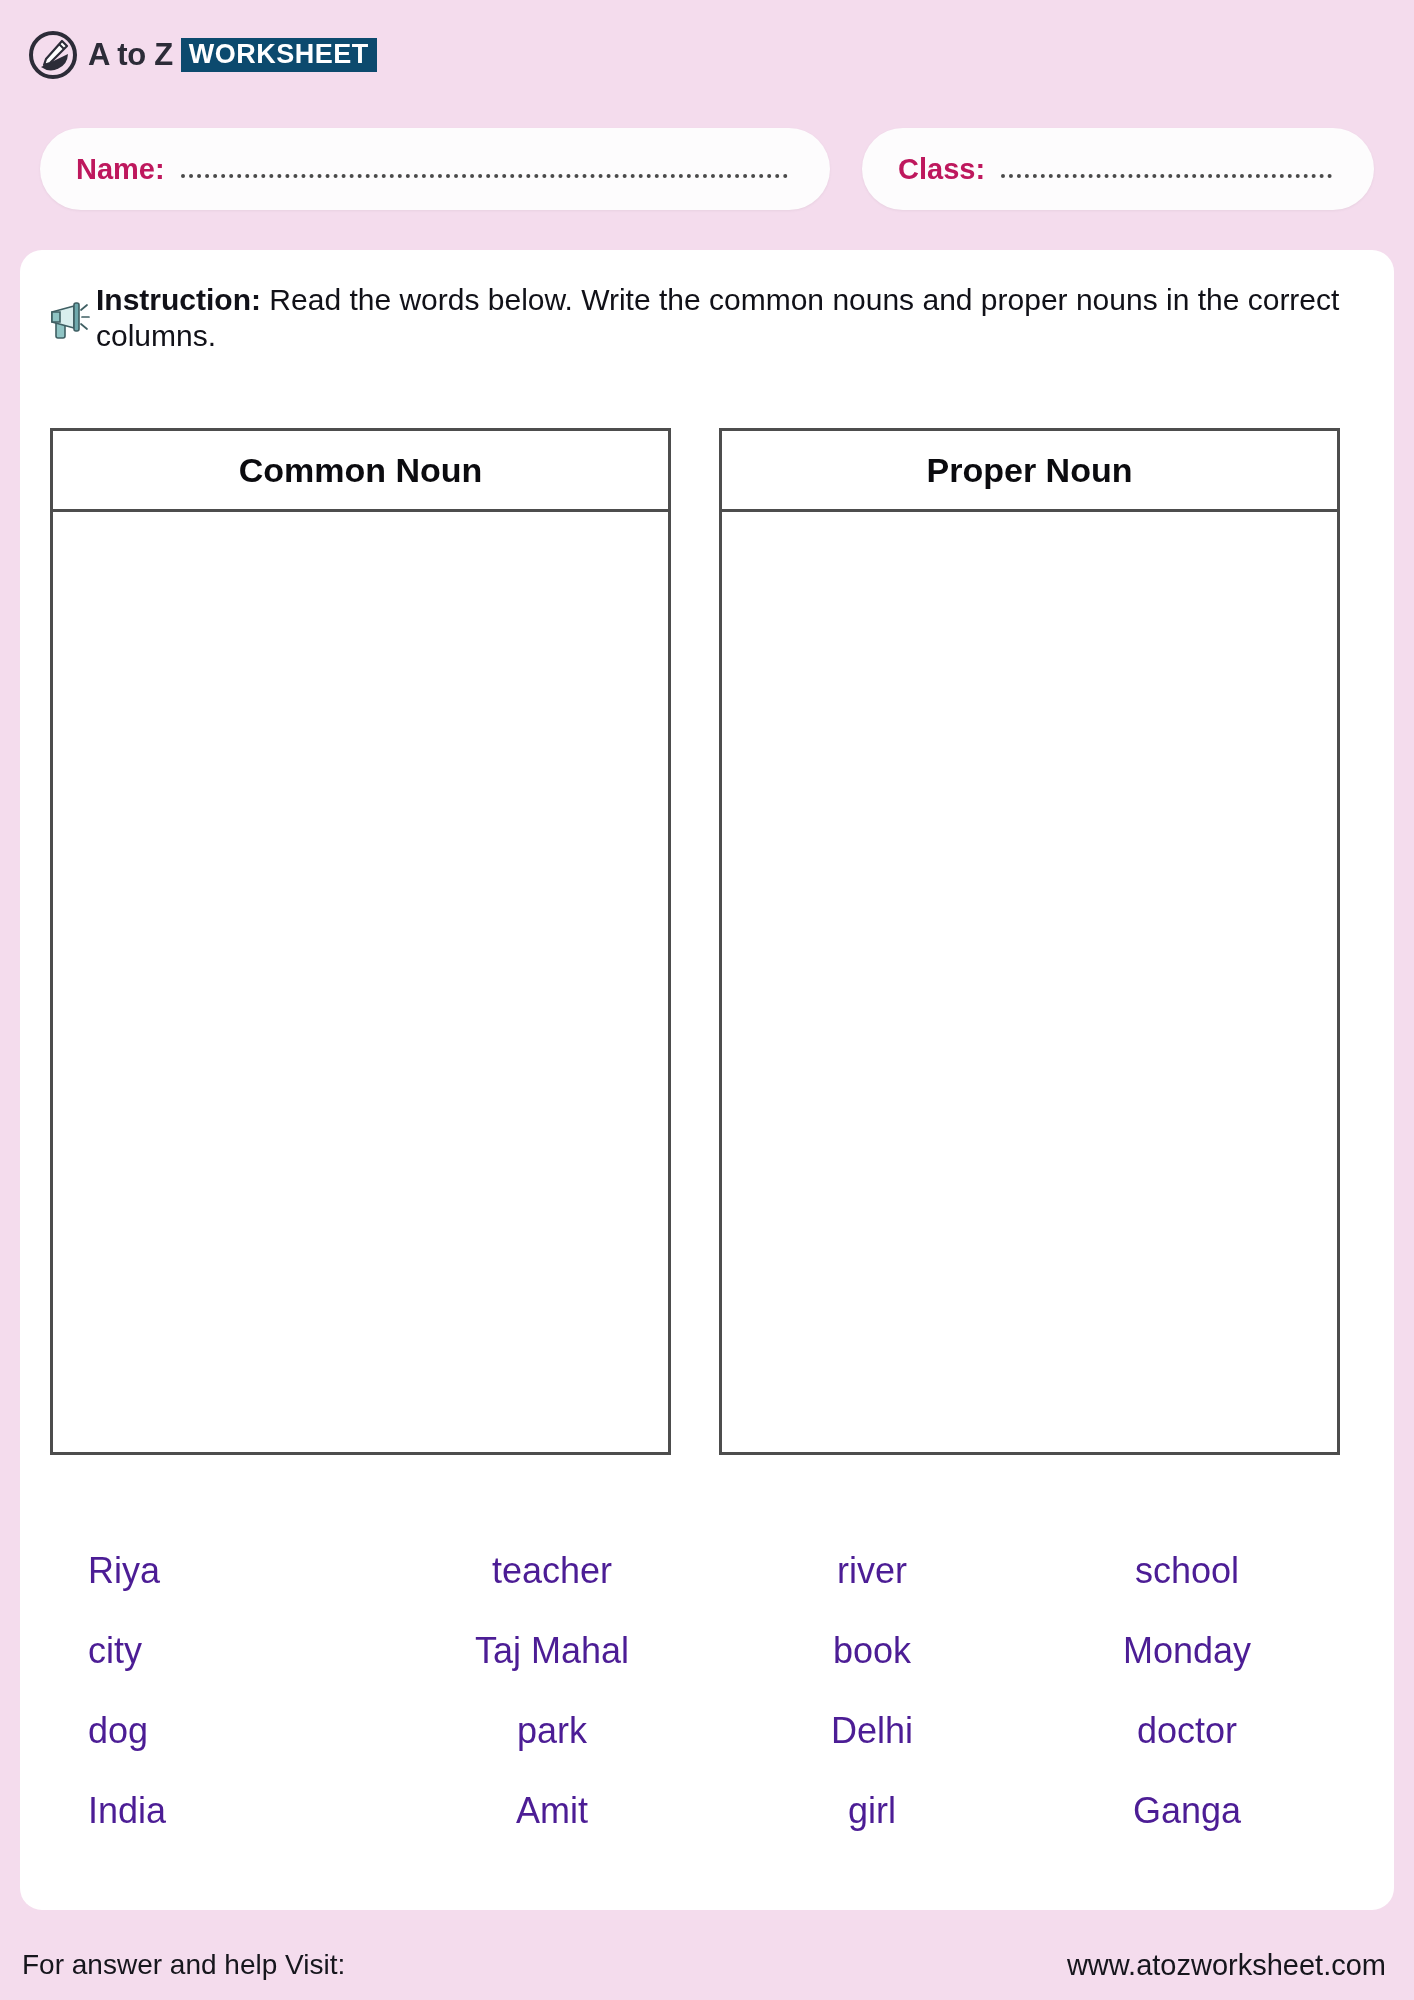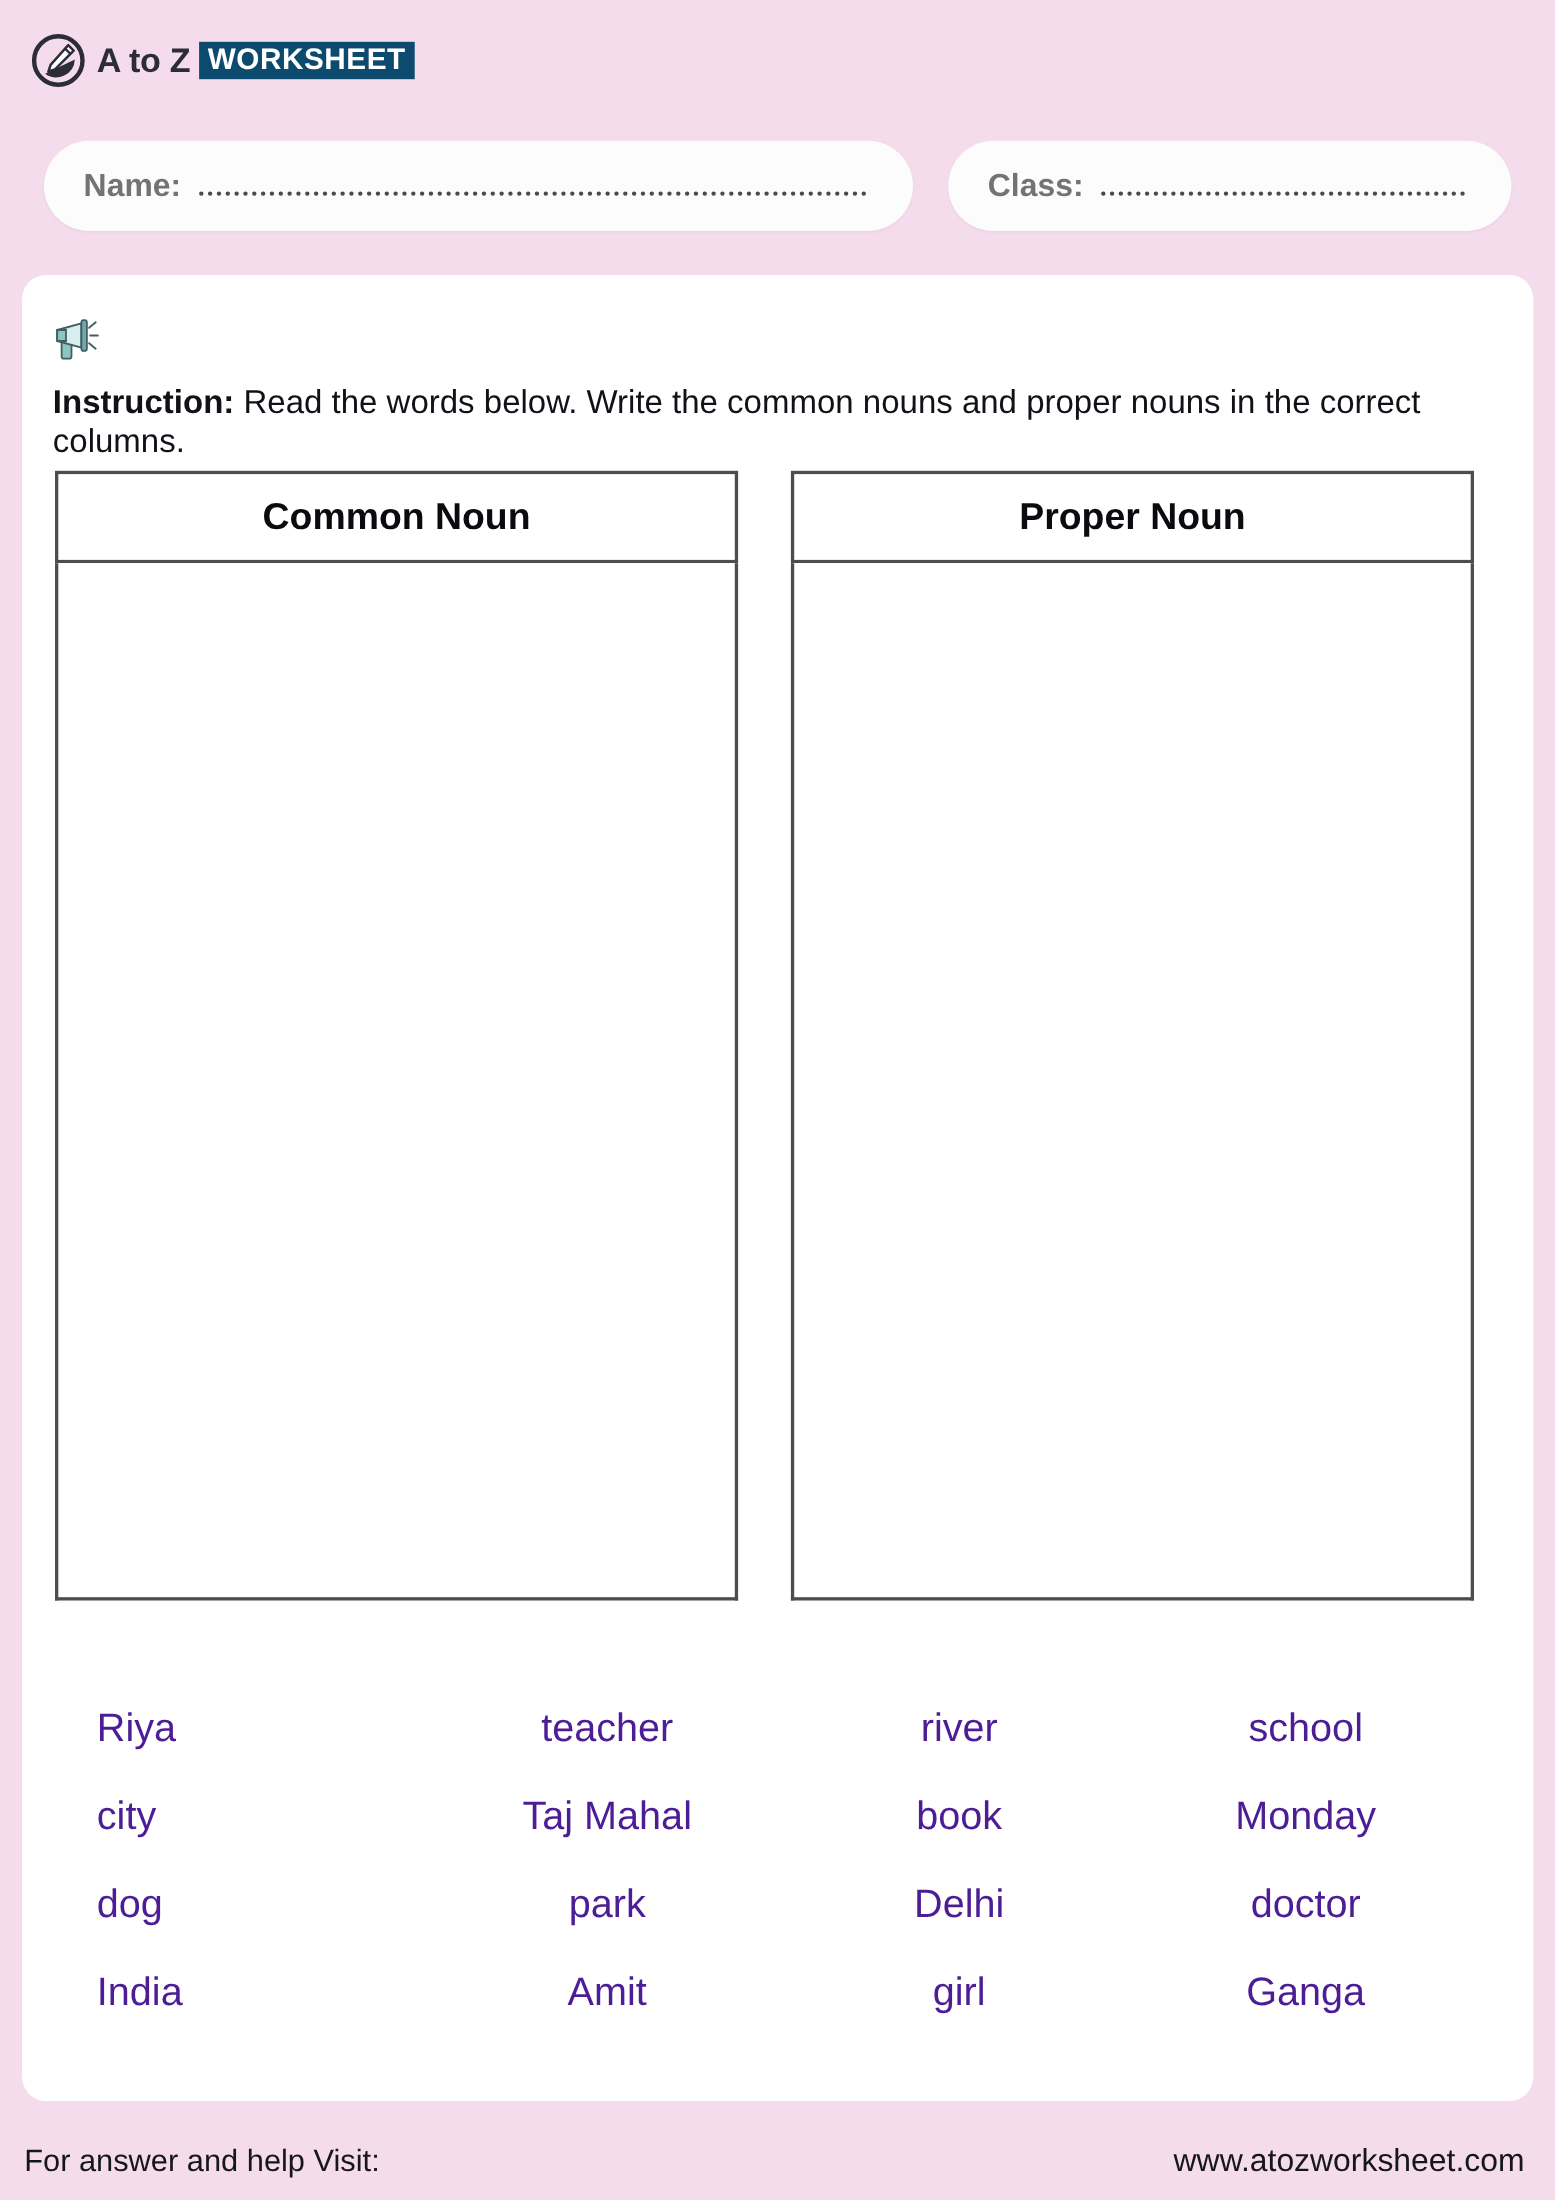--- a/index.html
+++ b/index.html
@@ -86,21 +86,21 @@
     align-items: center;
     padding: 0 36px;
     box-sizing: border-box;
     box-shadow: 0 1px 3px rgba(0,0,0,0.05);
   }
   .field.name  { flex: 0 0 790px; }
   .field.class { flex: 1 1 auto; }
   .field-label {
     font-size: 29px;
     font-weight: 700;
-    color: #737373;
+    color: #be185d;
     white-space: nowrap;
     margin-right: 16px;
   }
   .dotline {
     flex: 1 1 auto;
     border-bottom: 4px dotted #4a4a4a;
     height: 0;
     margin-top: 14px;
     margin-right: 6px;
   }
@@ -115,23 +115,22 @@
     border-radius: 22px;
     box-sizing: border-box;
   }
 
   
   .instruction {
     position: absolute;
     left: 28px; top: 32px;
     right: 40px;
     display: flex;
-    align-items: flex-start;
-    gap: 14px;
-    flex-direction: column;
+    align-items: center;
+    gap: 2px;
   }
   .megaphone {
     width: 46px; height: 42px;
     flex: 0 0 46px;
     margin-top: 6px;
   }
   .instr-text {
     font-size: 30px;
     line-height: 1.2;
     color: #111118;

